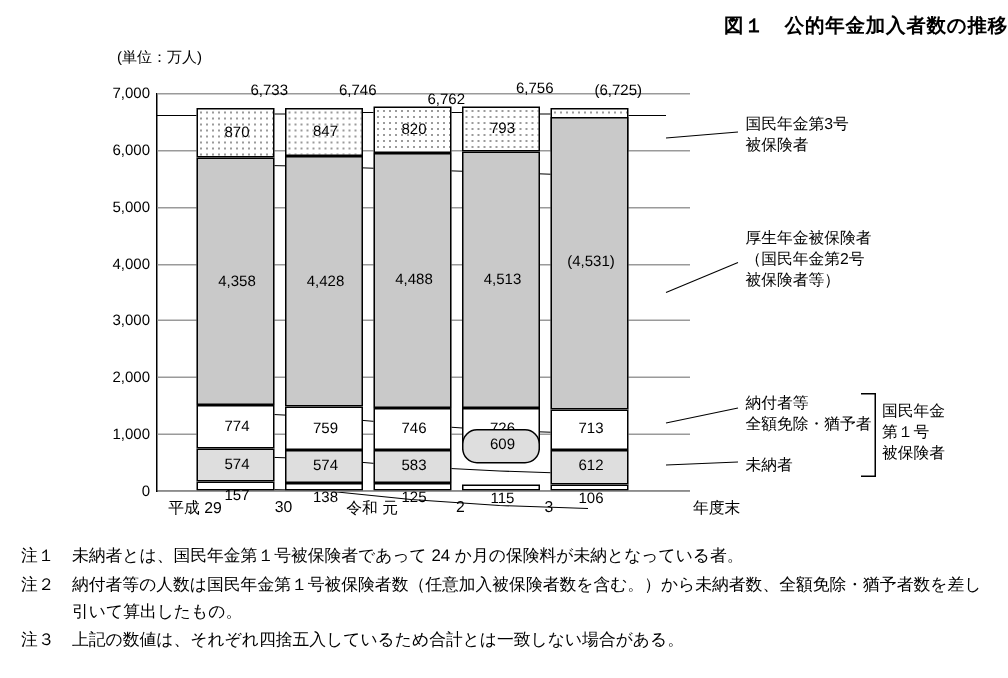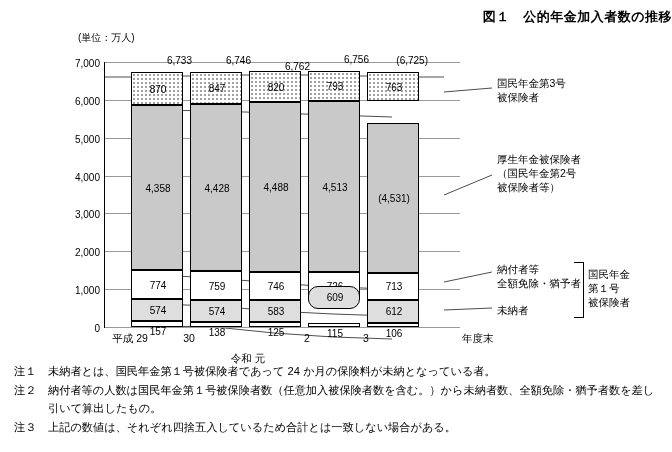--- a/index.html
+++ b/index.html
@@ -324,42 +324,42 @@
         <div class="seg seg-white" style="bottom:0px; height:4.4px;">
           <span style="top:9px;">115</span>
         </div>
       </div>
 
       <div class="bar" style="left:262px; height:254.6px;">
         <div class="bar-total" style="top:-17px;">(6,725)</div>
         <div class="seg seg-dot" style="bottom:225.7px; height:28.9px;">
           <span>763</span>
         </div>
-        <div class="seg seg-gray" style="bottom:54.2px; height:150px;">
+        <div class="seg seg-gray" style="bottom:54.2px; height:195px;">
           <span>(4,531)</span>
         </div>
         <div class="seg seg-white" style="bottom:27.2px; height:27.0px;">
           <span>713</span>
         </div>
         <div class="seg seg-lightgray" style="bottom:4.0px; height:23.2px;">
           <span>612</span>
         </div>
         <div class="seg seg-white" style="bottom:0px; height:4.0px;">
           <span style="top:9px;">106</span>
         </div>
       </div>
     </div>
 
     <div class="xlab" style="left:85px;">
       <span class="era">平成</span><span>29</span>
     </div>
     <div class="xlab" style="left:144px;">
       <span>30</span>
     </div>
-    <div class="xlab" style="left:203px;margin-top:20px;">
+    <div class="xlab" style="left:203px;">
       <span class="era">令和</span><span>元</span>
     </div>
     <div class="xlab" style="left:262px;">
       <span>2</span>
     </div>
     <div class="xlab" style="left:321px;">
       <span>3</span>
     </div>
     <div class="fiscal-unit">年度末</div>
 

